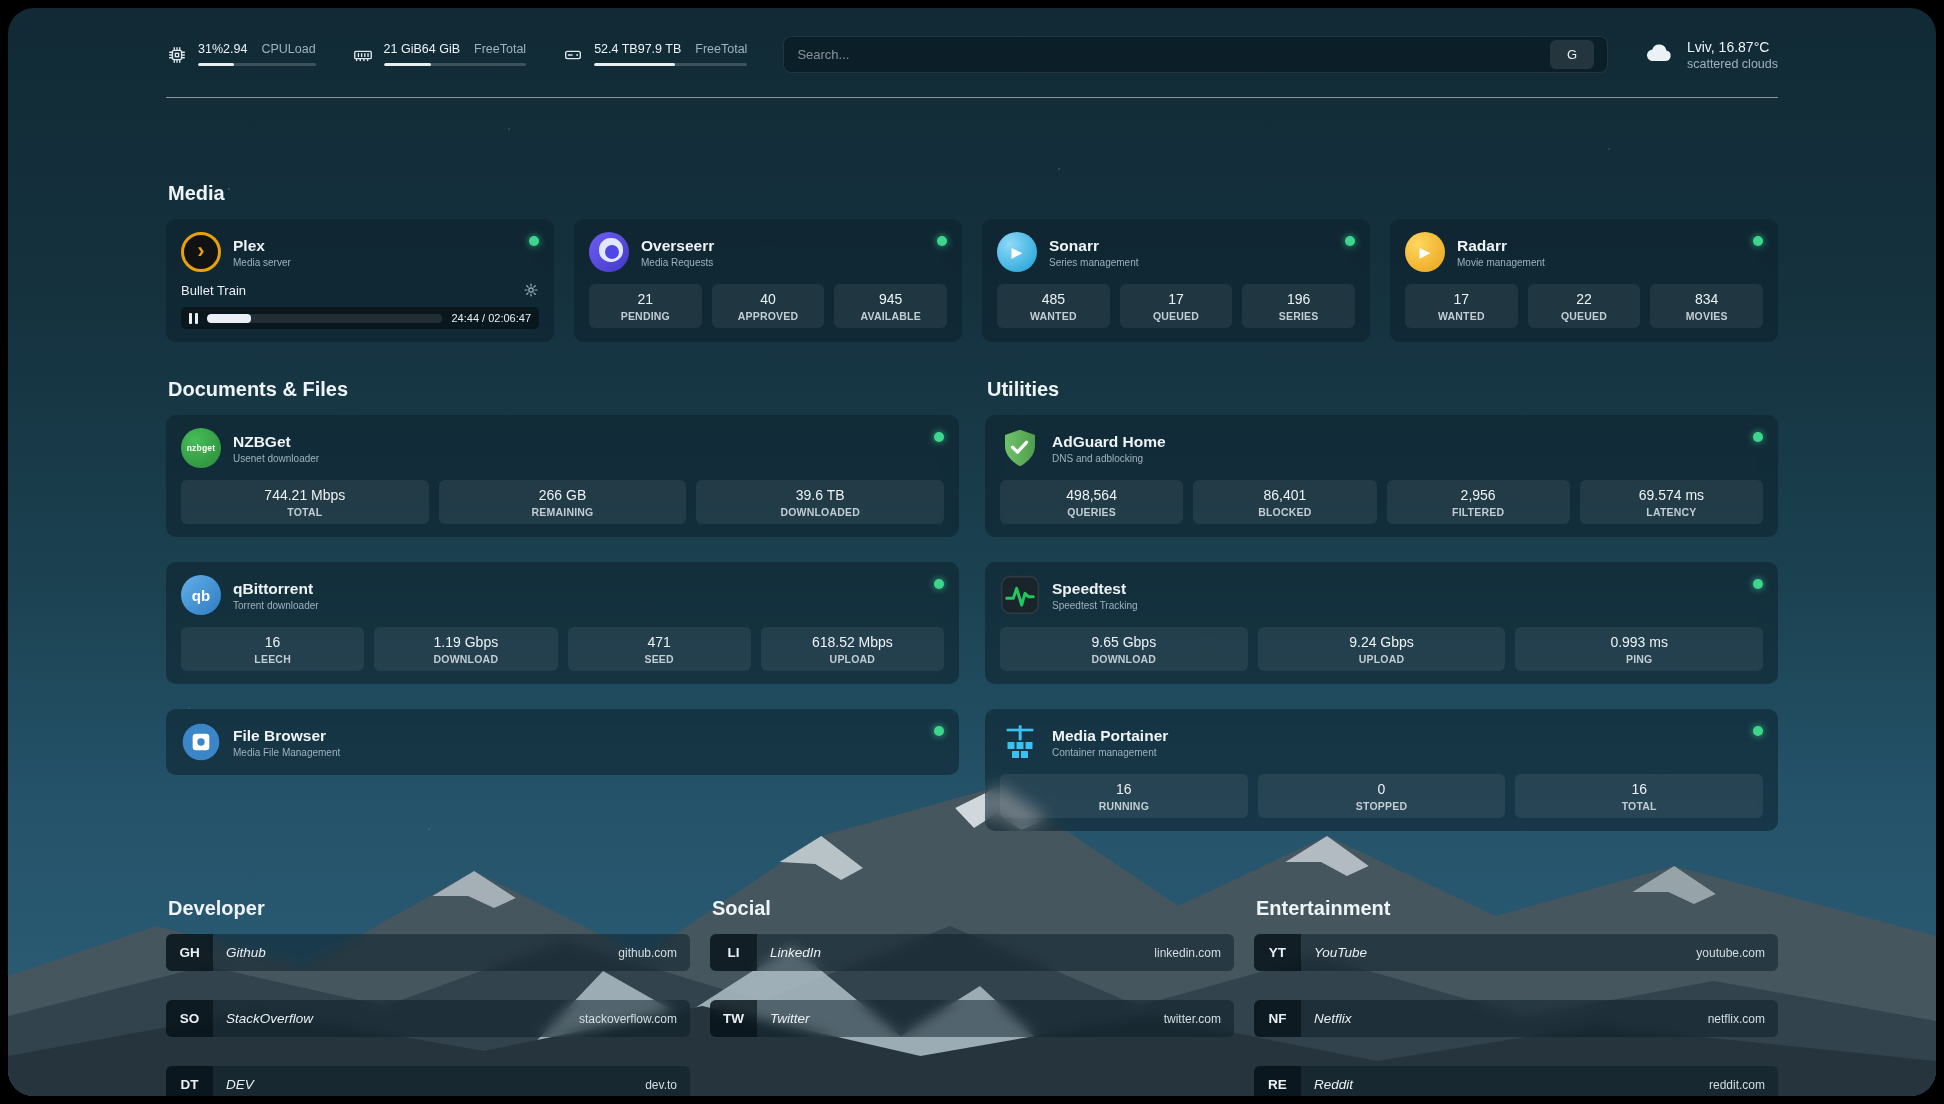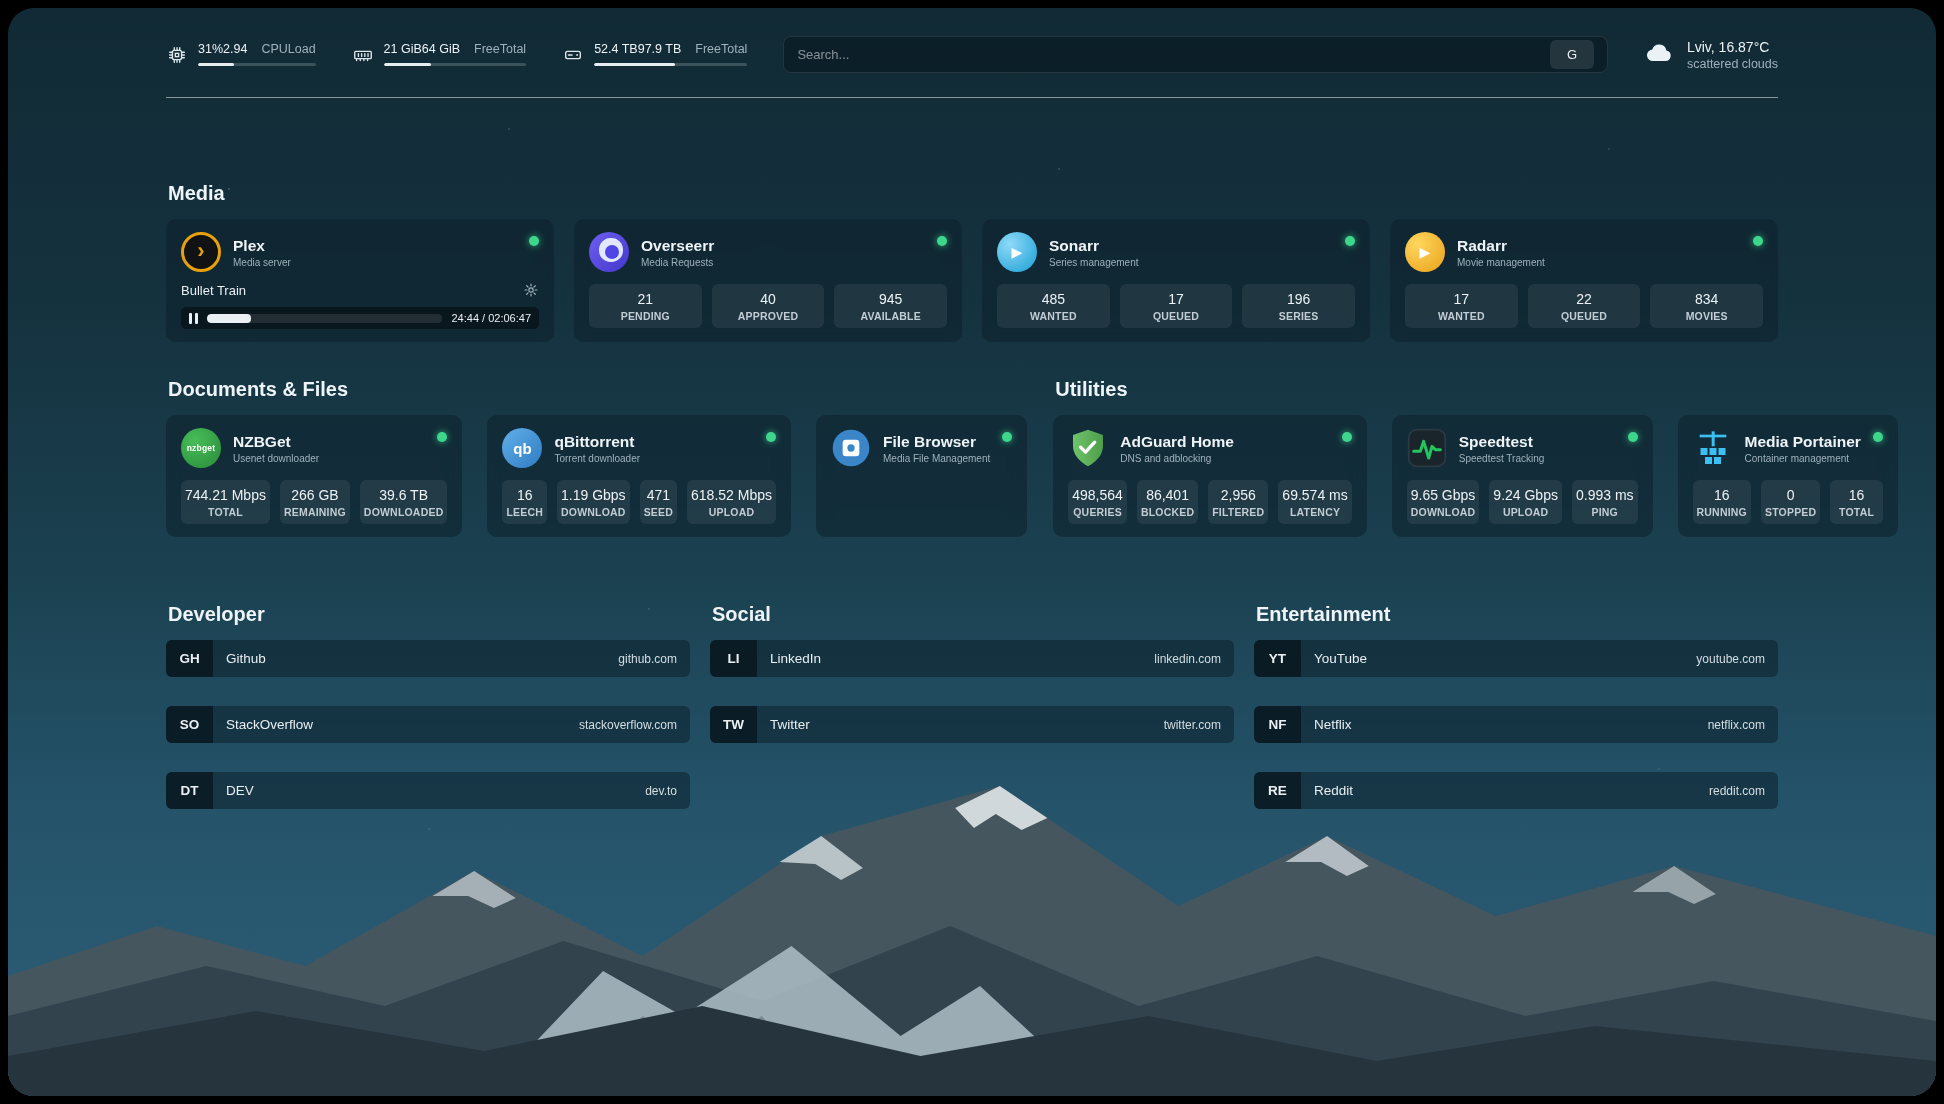--- a/index.html
+++ b/index.html
@@ -94,31 +94,31 @@
   .progress-row { display: flex; align-items: center; gap: 9px; margin-top: 9px;
     background: rgba(0,0,0,.42); border-radius: 5px; padding: 5px 8px; }
   .pause-btn { background: none; border: none; cursor: pointer; display: flex; gap: 2.5px; padding: 0; }
   .pause-btn span { width: 3px; height: 11px; background: #e9eff3; border-radius: 1px; }
   .track { flex: 1; height: 9px; border-radius: 4px; background: rgba(255,255,255,.10); overflow: hidden; }
   .track-fill { height: 100%; background: #e9eff3; border-radius: 4px; }
   .np-time { font-size: 11px; color: #e9eff3; white-space: nowrap; }
 
   
   .two-col { display: grid; grid-template-columns: 1fr 1fr; column-gap: 26px; margin-top: 36px; }
-  .stack { display: flex; flex-direction: row; gap: 25px; }
+  .stack { display: flex; flex-direction: column; gap: 25px; }
 
   
   .bm-section { margin-top: 66px; }
   .bm-grid { display: grid; grid-template-columns: repeat(3, 1fr); column-gap: 20px; }
   .bm-list { display: flex; flex-direction: column; gap: 29px; }
   .bm-item { display: flex; align-items: center; height: 37px; background: rgba(10,28,38,.5);
     border-radius: 6px; overflow: hidden; backdrop-filter: blur(6px); cursor: pointer; }
   .bm-abbr { width: 47px; align-self: stretch; background: rgba(4,13,18,.6); flex: 0 0 auto;
     display: flex; align-items: center; justify-content: center; font-size: 13.5px; font-weight: 600; color: #e9eff3; }
-  .bm-name { margin-left: 13px; font-size: 13.5px; color: #e9eff3; }
+  .bm-name { margin-left: 13px; font-size: 13.5px; color: #e9eff3; font-style: italic; }
   .bm-domain { margin-left: auto; margin-right: 13px; font-size: 12px; color: #d4dee3; }
 </style>
 </head>
 <body>
 
 <div class="screen">
   <div class="flakes"></div>
 
   <svg class="mountains" viewBox="0 0 1944 440" preserveAspectRatio="none">
     <polygon points="0,320 150,270 300,310 470,215 640,300 820,180 1000,130 1180,250 1330,180 1500,260 1680,210 1944,280 1944,440 0,440" fill="#45565f"></polygon>

